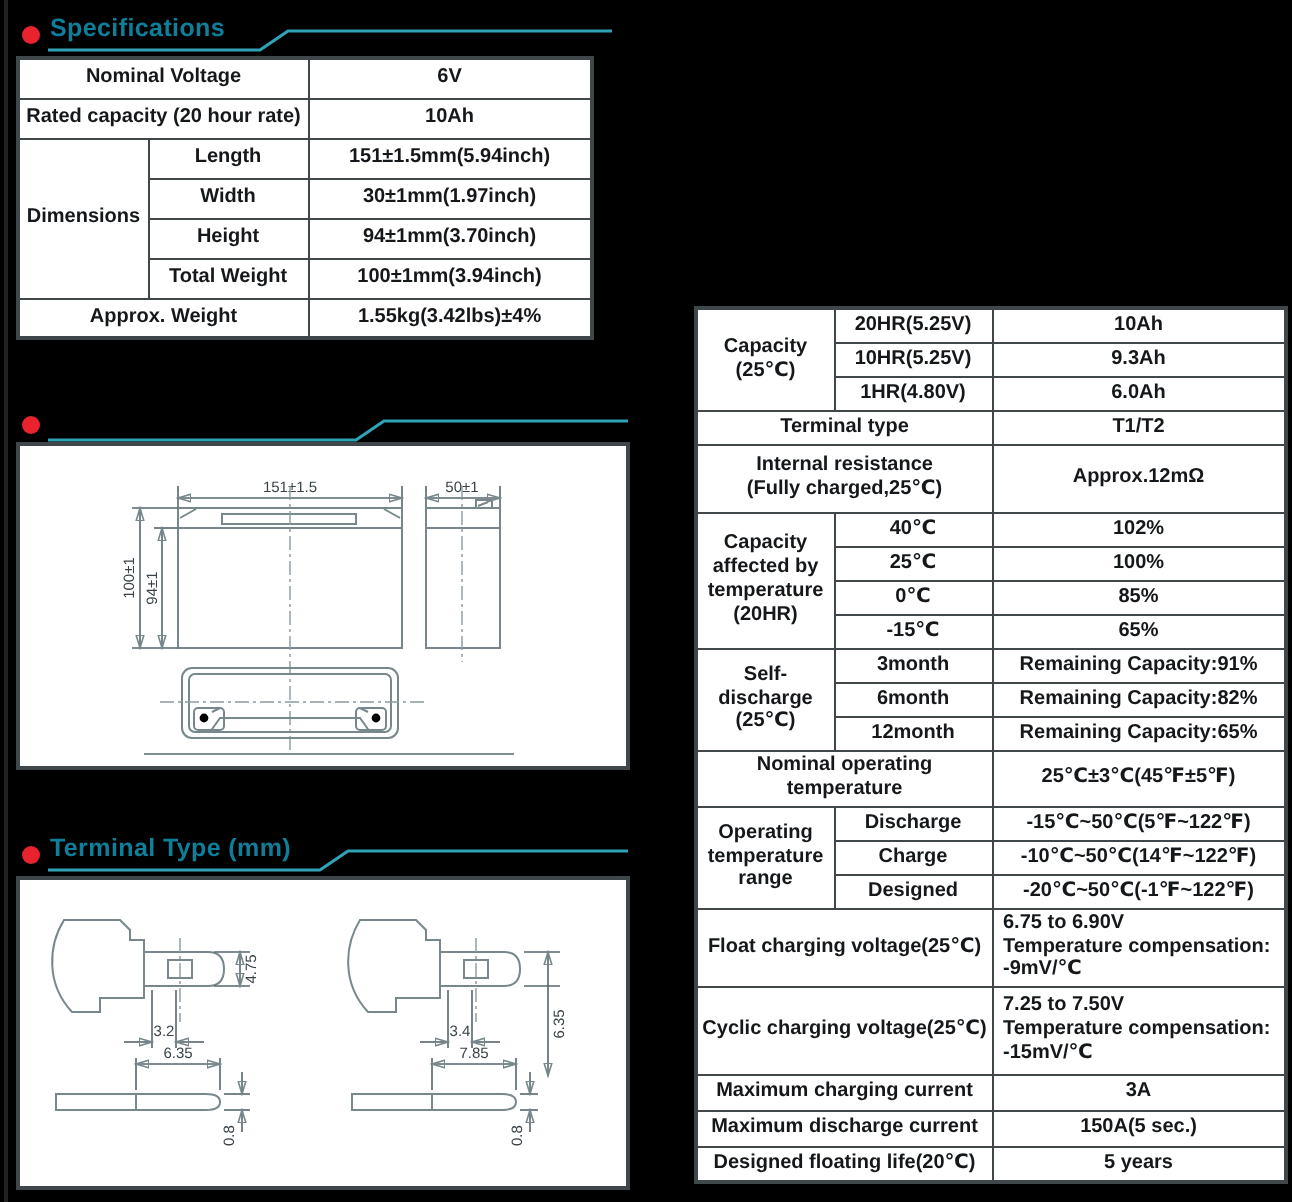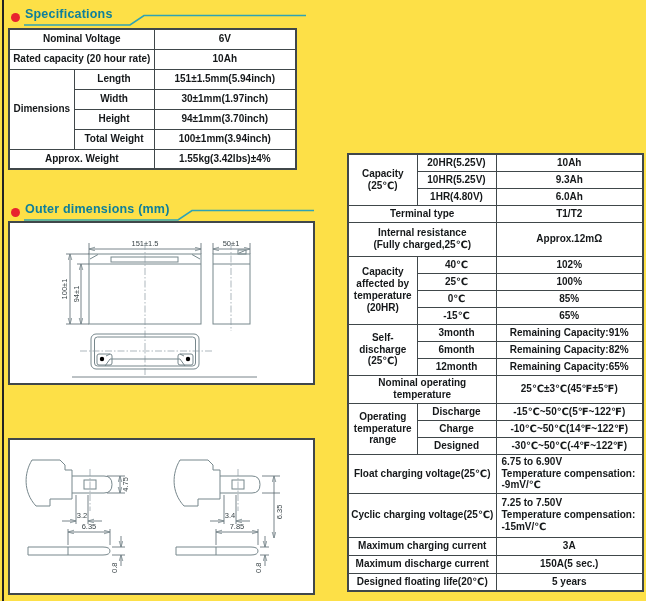--- a/index.html
+++ b/index.html
@@ -1,17 +1,17 @@
 <!DOCTYPE html>
 <html><head>
 <meta charset="utf-8">
 <style>
   html,body{margin:0;padding:0;}
   body{background:#ffffff;font-family:"Liberation Sans","DejaVu Sans",sans-serif;}
-  #page{position:relative;width:646px;height:601px;background:#fde047;overflow:hidden;}
+  #page{position:relative;width:646px;height:601px;background:#000000;overflow:hidden;}
   #scan-edge{position:absolute;left:2px;top:0;width:2px;height:601px;background:#222;}
 
   
   .sec{position:absolute;height:22px;}
   .sec .dot{position:absolute;left:1px;top:7px;width:9px;height:9px;border-radius:50%;background:#e8232e;}
   .sec .t{position:absolute;left:15px;top:1px;font-weight:bold;font-size:12.5px;color:#0e7f9b;letter-spacing:.2px;white-space:nowrap;z-index:2;}
   .sec svg{position:absolute;left:0;top:0;z-index:1;}
   .sec polyline{fill:none;stroke:#2fa3b5;stroke-width:1.6;}
 
   
@@ -79,21 +79,20 @@
     </tr>
     <tr class="h20">
       <td colspan="2">Approx. Weight</td>
       <td>1.55kg(3.42lbs)±4%</td>
     </tr>
   </tbody>
     </table>
 
   <div class="sec" style="left:10px;top:201px;width:306px">
     <span class="dot"></span>
-    <span class="t">Outer dimensions (mm)</span>
     <svg width="306" height="22">
       <polyline points="14,19 168,19 182,9.5 304,9.5"></polyline>
     </svg>
   </div>
 
   <svg class="draw" style="left:8px;top:221px" width="303" height="160" viewBox="0 0 303 160">
     <defs>
       <marker id="ar1" markerWidth="9" markerHeight="8" refX="8" refY="3" orient="auto-start-reverse">
         <path d="M0,0.6 L8,3 L0,5.4 Z" fill="#55666c" stroke="none"></path>
       </marker>
@@ -139,20 +138,27 @@
       <circle cx="92" cy="136" r="2.2"></circle>
       <line x1="96" y1="133" x2="100" y2="131"></line>
       <rect x="168" y="131" width="15" height="11" rx="2"></rect>
       <circle cx="178" cy="136" r="2.2"></circle>
       <line x1="170" y1="131" x2="174" y2="133"></line>
       <line class="cl" x1="70" y1="128" x2="203" y2="128"></line>
       <line class="dim" x1="62" y1="154" x2="247" y2="154"></line>
     </g>
   </svg>
 
+  <div class="sec" style="left:10px;top:416px;width:306px">
+    <span class="dot"></span>
+    <span class="t">Terminal Type (mm)</span>
+    <svg width="306" height="22">
+      <polyline points="14,19 150,19 164,9.5 304,9.5"></polyline>
+    </svg>
+  </div>
 
   <svg class="draw" style="left:8px;top:438px" width="303" height="153" viewBox="0 0 303 153">
     <defs>
       <marker id="ar2" markerWidth="9" markerHeight="8" refX="8" refY="3" orient="auto-start-reverse">
         <path d="M0,0.6 L8,3 L0,5.4 Z" fill="#55666c" stroke="none"></path>
       </marker>
     </defs>
 
     <g>
       <path d="M22,20 H50 L55,25 V30 H62 V36 H94 Q102,36 102,44.5 Q102,53 94,53 H62 V59 H40 V66 H26 C13,52 14,33 22,20 Z"></path>
@@ -285,21 +291,21 @@
 range</td>
       <td>Discharge</td>
       <td>-15℃~50℃(5℉~122℉)</td>
     </tr>
     <tr class="h17">
       <td>Charge</td>
       <td>-10℃~50℃(14℉~122℉)</td>
     </tr>
     <tr class="h17">
       <td>Designed</td>
-      <td>-30℃~50℃(-4℉~122℉)</td>
+      <td>-20℃~50℃(-1℉~122℉)</td>
     </tr>
     <tr class="h39">
       <td colspan="2">Float charging voltage(25℃)</td>
       <td class="left">6.75 to 6.90V
 Temperature compensation:
 -9mV/℃</td>
     </tr>
     <tr class="h44">
       <td colspan="2">Cyclic charging voltage(25℃)</td>
       <td class="left">7.25 to 7.50V

